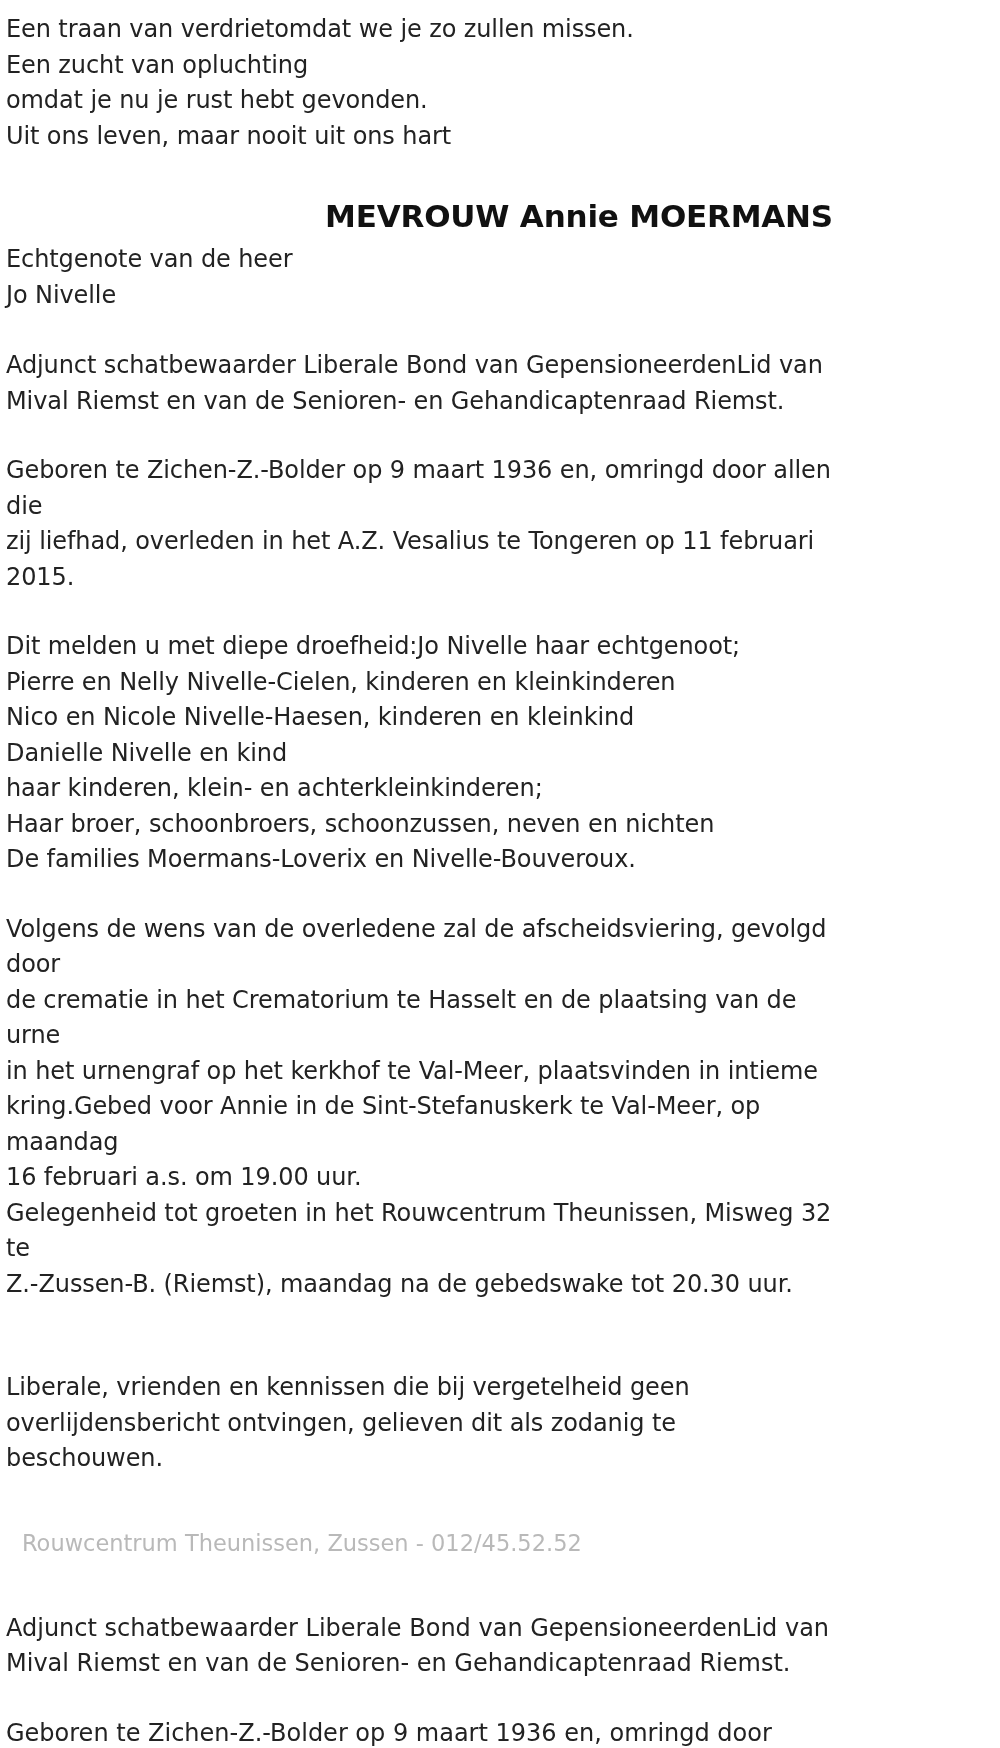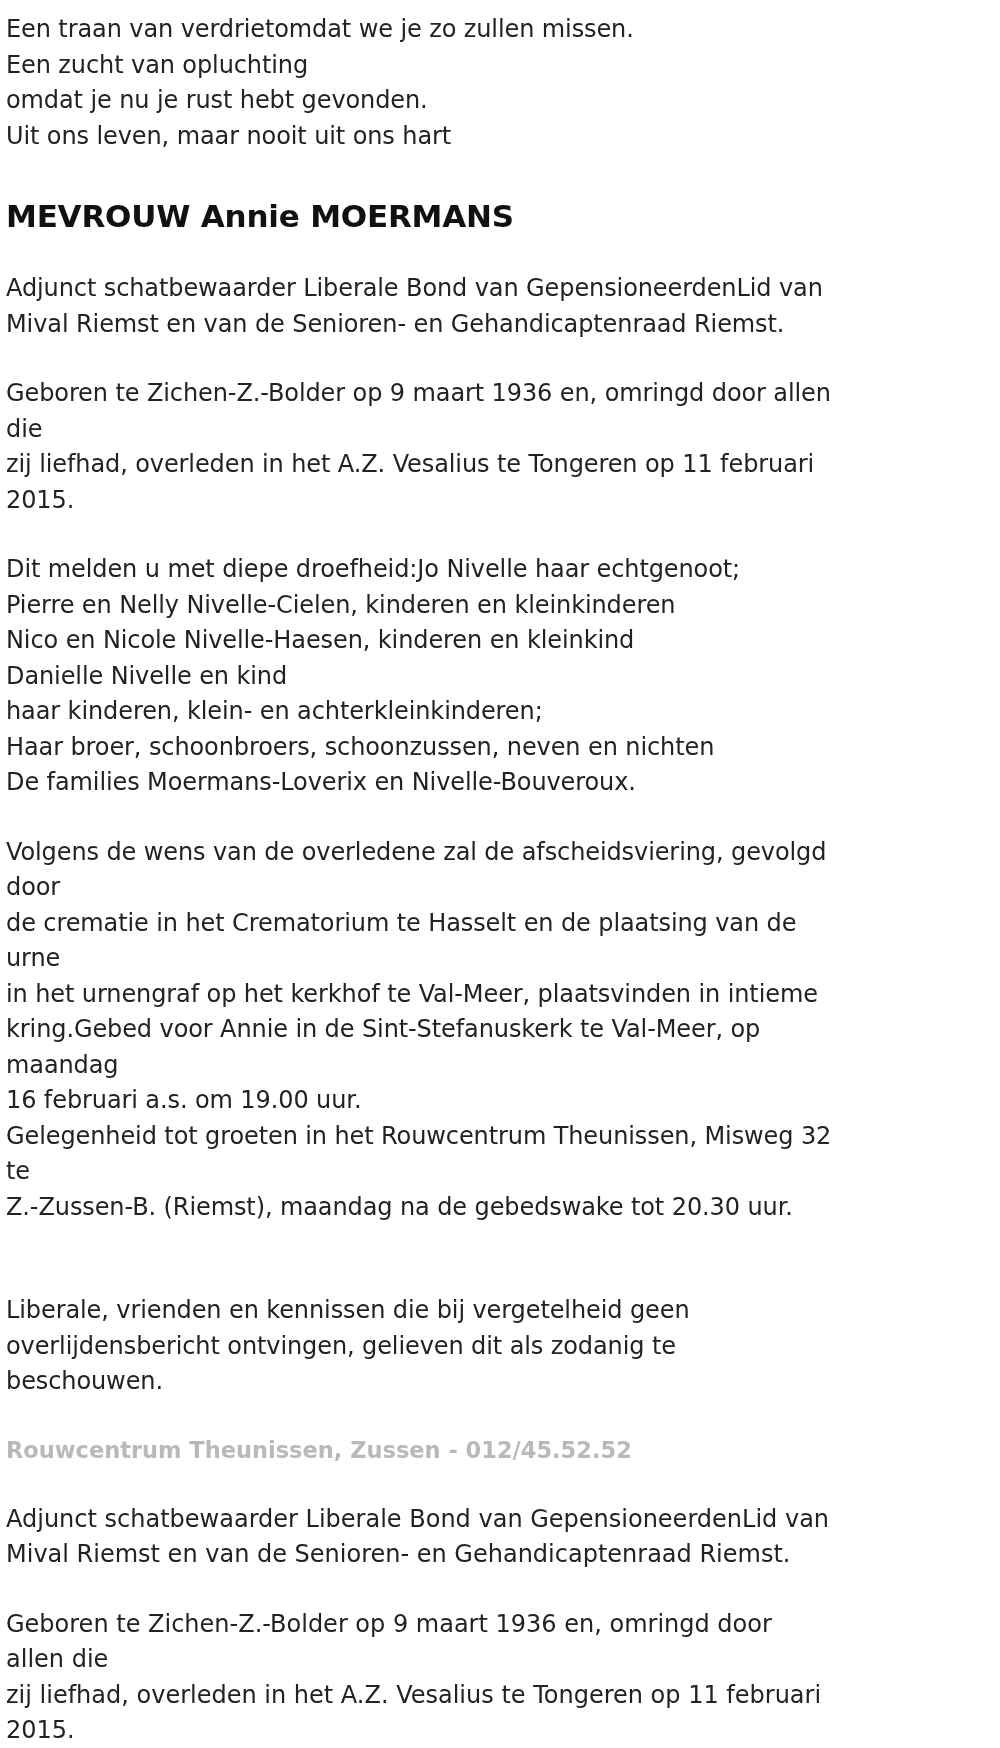--- a/index.html
+++ b/index.html
@@ -33,33 +33,33 @@
     margin-top: 2px;
   }
   .name-heading {
     font-size: 31px;
     line-height: 40px;
     font-weight: 700;
     color: #111111;
     margin: 0;
     padding-top: 42px;
     letter-spacing: -0.2px;
+    text-align: right;
   }
   .spouse-block {
     padding-top: 6px;
   }
   .gap-lg { height: 35px; }
   .gap-md { height: 34px; }
   .footer-note {
     font-size: 22.5px;
     line-height: 33px;
     color: #b9b9b9;
-    margin: 0;
+    margin: 16px;
     white-space: pre-wrap;
-    font-weight: bold;
   }
   .tail-block {
     font-size: 24px;
     line-height: 35.5px;
     color: #222222;
     white-space: pre-wrap;
     margin: 0;
   }
 </style>
 </head>
@@ -67,20 +67,22 @@
 
 <div class="page">
 
   <p class="block poem">Een traan van verdrietomdat we je zo zullen missen.
 Een zucht van opluchting
 omdat je nu je rust hebt gevonden.
 Uit ons leven, maar nooit uit ons hart</p>
 
   <h1 class="name-heading">MEVROUW Annie MOERMANS</h1>
 
+  <p class="block spouse-block">Echtgenote van de heer
+Jo Nivelle</p>
 
   <div class="gap-lg"></div>
 
   <p class="block">Adjunct schatbewaarder Liberale Bond van GepensioneerdenLid van
 Mival Riemst en van de Senioren- en Gehandicaptenraad Riemst.</p>
 
   <div class="gap-md"></div>
 
   <p class="block">Geboren te Zichen-Z.-Bolder op 9 maart 1936 en, omringd door allen die
 zij liefhad, overleden in het A.Z. Vesalius te Tongeren op 11 februari 2015.</p>

